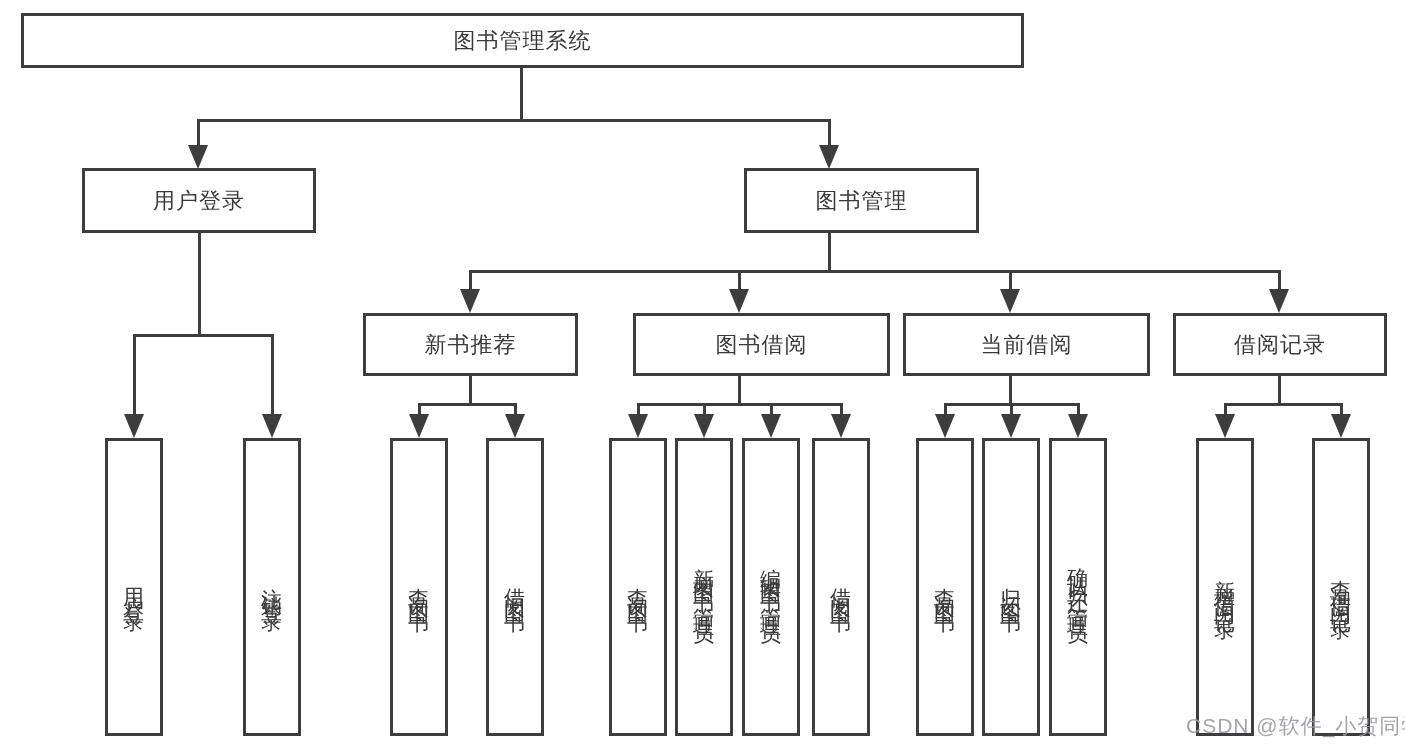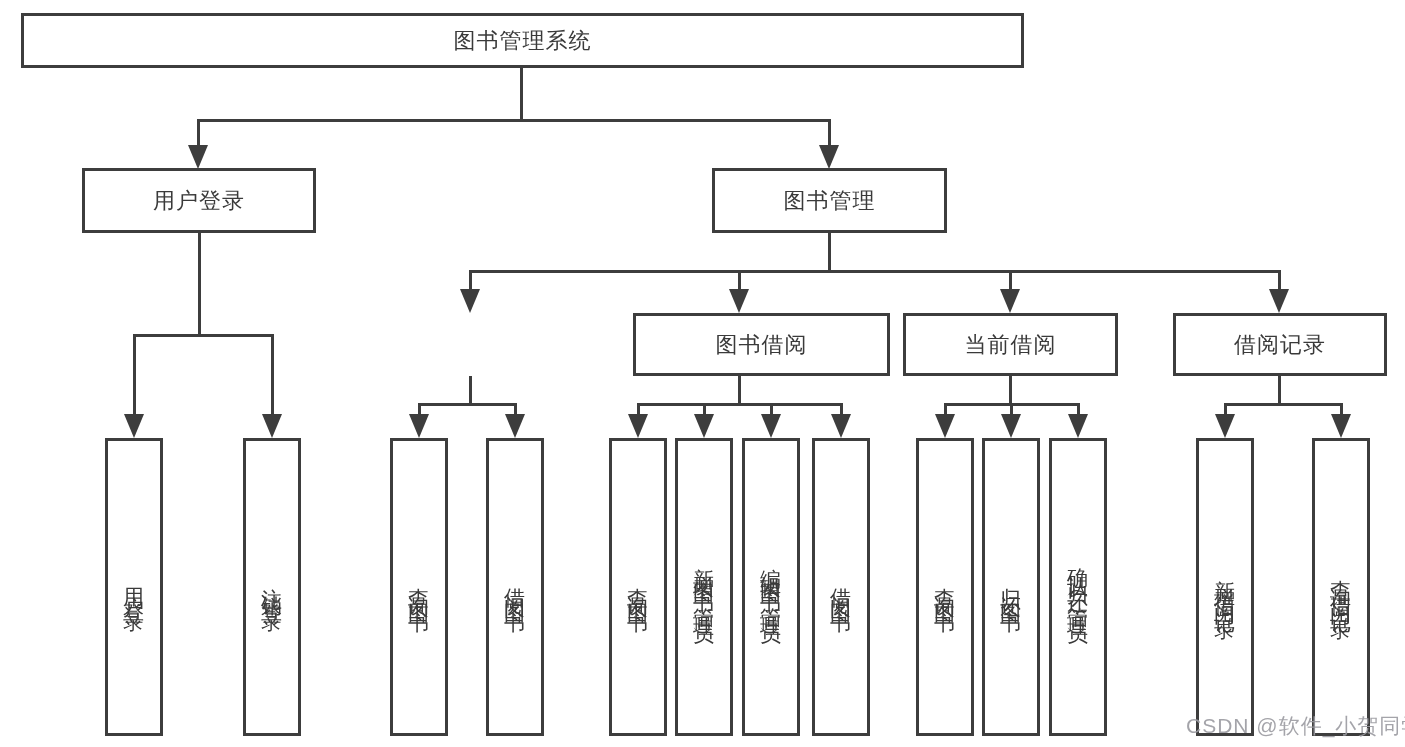--- a/index.html
+++ b/index.html
@@ -66,30 +66,33 @@
 <div class="canvas">
 
   <div class="box" style="left:21px;top:13px;width:1003px;height:55px">
     <span>图书管理系统</span>
   </div>
 
   <div class="box" style="left:82px;top:168px;width:234px;height:65px">
     <span>用户登录</span>
   </div>
 
-  <div class="box" style="left:712px;top:168px;width:235px;height:65px">
+  <div class="box" style="left:744px;top:168px;width:235px;height:65px">
     <span>图书管理</span>
   </div>
 
+  <div class="box" style="left:363px;top:313px;width:215px;height:63px">
+    <span>新书推荐</span>
+  </div>
 
   <div class="box" style="left:633px;top:313px;width:257px;height:63px">
     <span>图书借阅</span>
   </div>
 
-  <div class="box" style="left:903px;top:313px;width:215px;height:63px">
+  <div class="box" style="left:903px;top:313px;width:247px;height:63px">
     <span>当前借阅</span>
   </div>
 
   <div class="box" style="left:1173px;top:313px;width:214px;height:63px">
     <span>借阅记录</span>
   </div>
 
   <div class="box v" style="left:105px;top:438px;width:58px;height:298px">
     <span>用户登录</span>
   </div>

